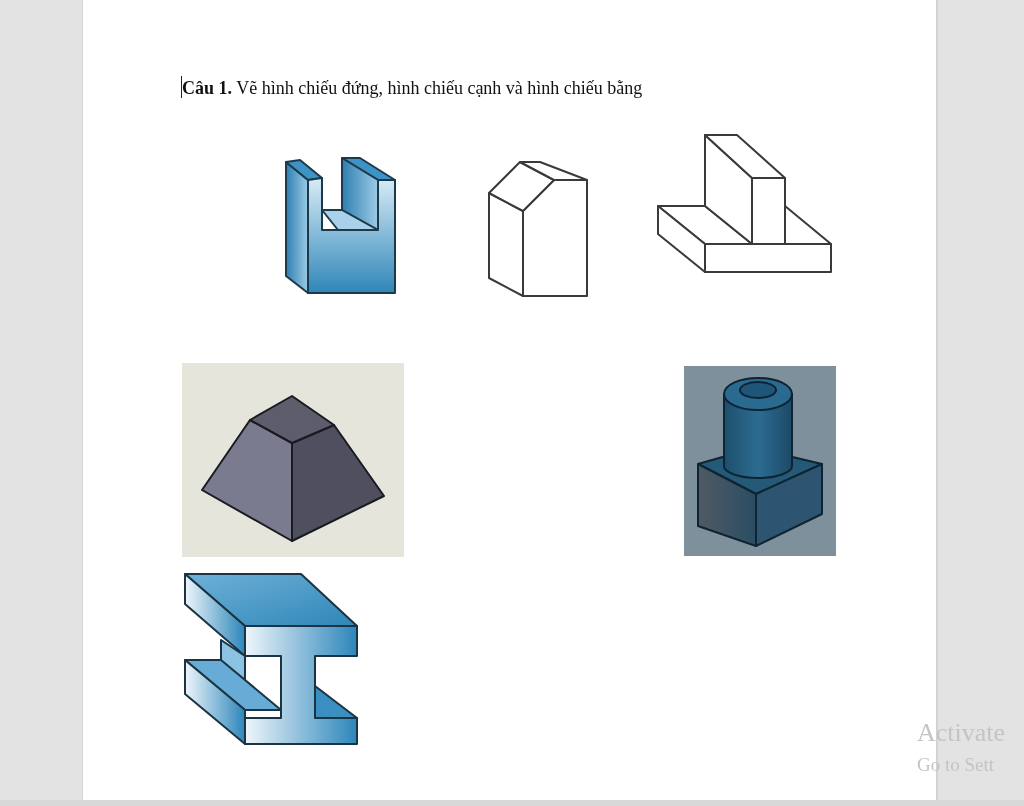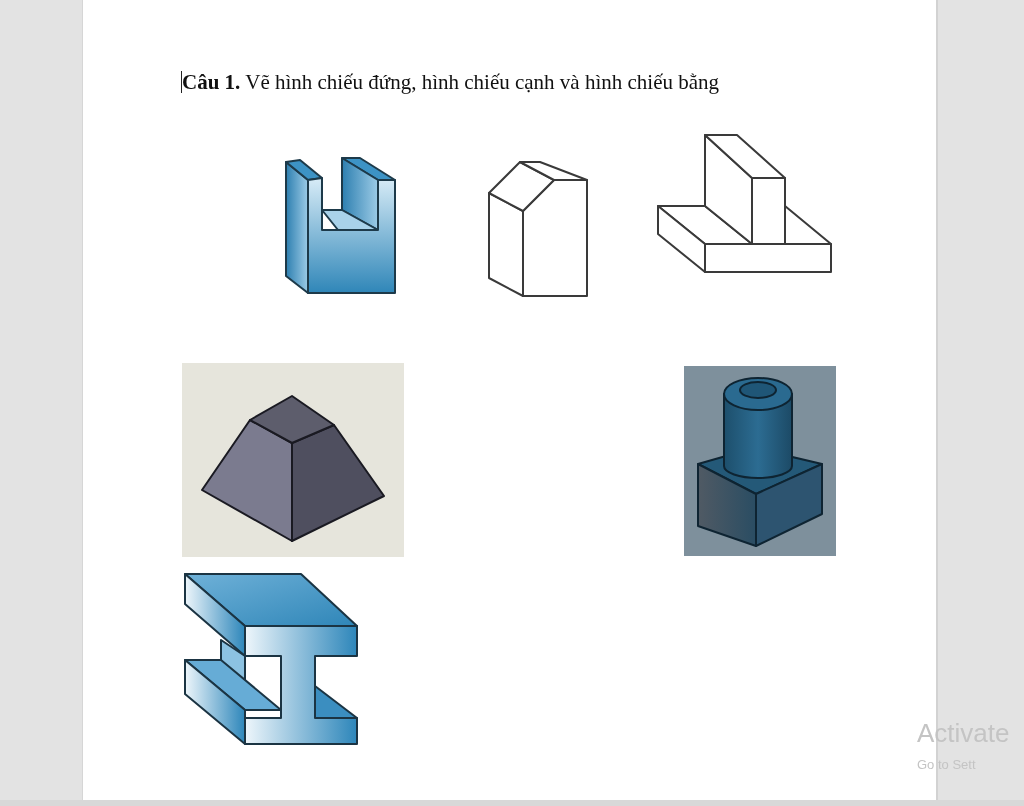--- a/index.html
+++ b/index.html
@@ -11,36 +11,36 @@
   .page {
     position:absolute; left:82px; top:0; width:853px; height:800px;
     background:#ffffff;
     border-left:1px solid #d6d6d6; border-right:2px solid #d2d2d2;
   }
   .bottom-strip {
     position:absolute; left:0; top:800px; width:1024px; height:6px;
     background:#d8d8d8;
   }
   .question {
-    position:absolute; left:181px; top:68px; width:680px;
-    font-size:21px; line-height:29px; color:#111;
+    position:absolute; left:181px; top:74px; width:680px;
+    font-size:18px; line-height:29px; color:#111;
   }
   .question b { font-weight:bold; }
   .caret {
     display:inline-block; width:1px; height:22px; background:#222;
     vertical-align:-4px; margin-right:0;
   }
   .fig { position:absolute; }
   .activate {
     position:absolute; left:917px; top:716px;
-    font-family:Liberation Sans, sans-serif; color:#c4c4c4;
+    font-family:Liberation Serif, serif; color:#c4c4c4;
     white-space:nowrap;
   }
   .activate .t1 { font-size:26px; line-height:34px; display:block; }
-  .activate .t2 { font-size:13px; line-height:30px; display:block; }
+  .activate .t2 { font-size:19px; line-height:30px; display:block; }
 </style>
 </head>
 <body>
 
 <div class="page"></div>
 <div class="bottom-strip"></div>
 
 <div class="question">
   <span class="caret"></span><b>Câu 1.</b><span> Vẽ hình chiếu đứng, hình chiếu cạnh và hình chiếu bằng</span><br>
 </div>

